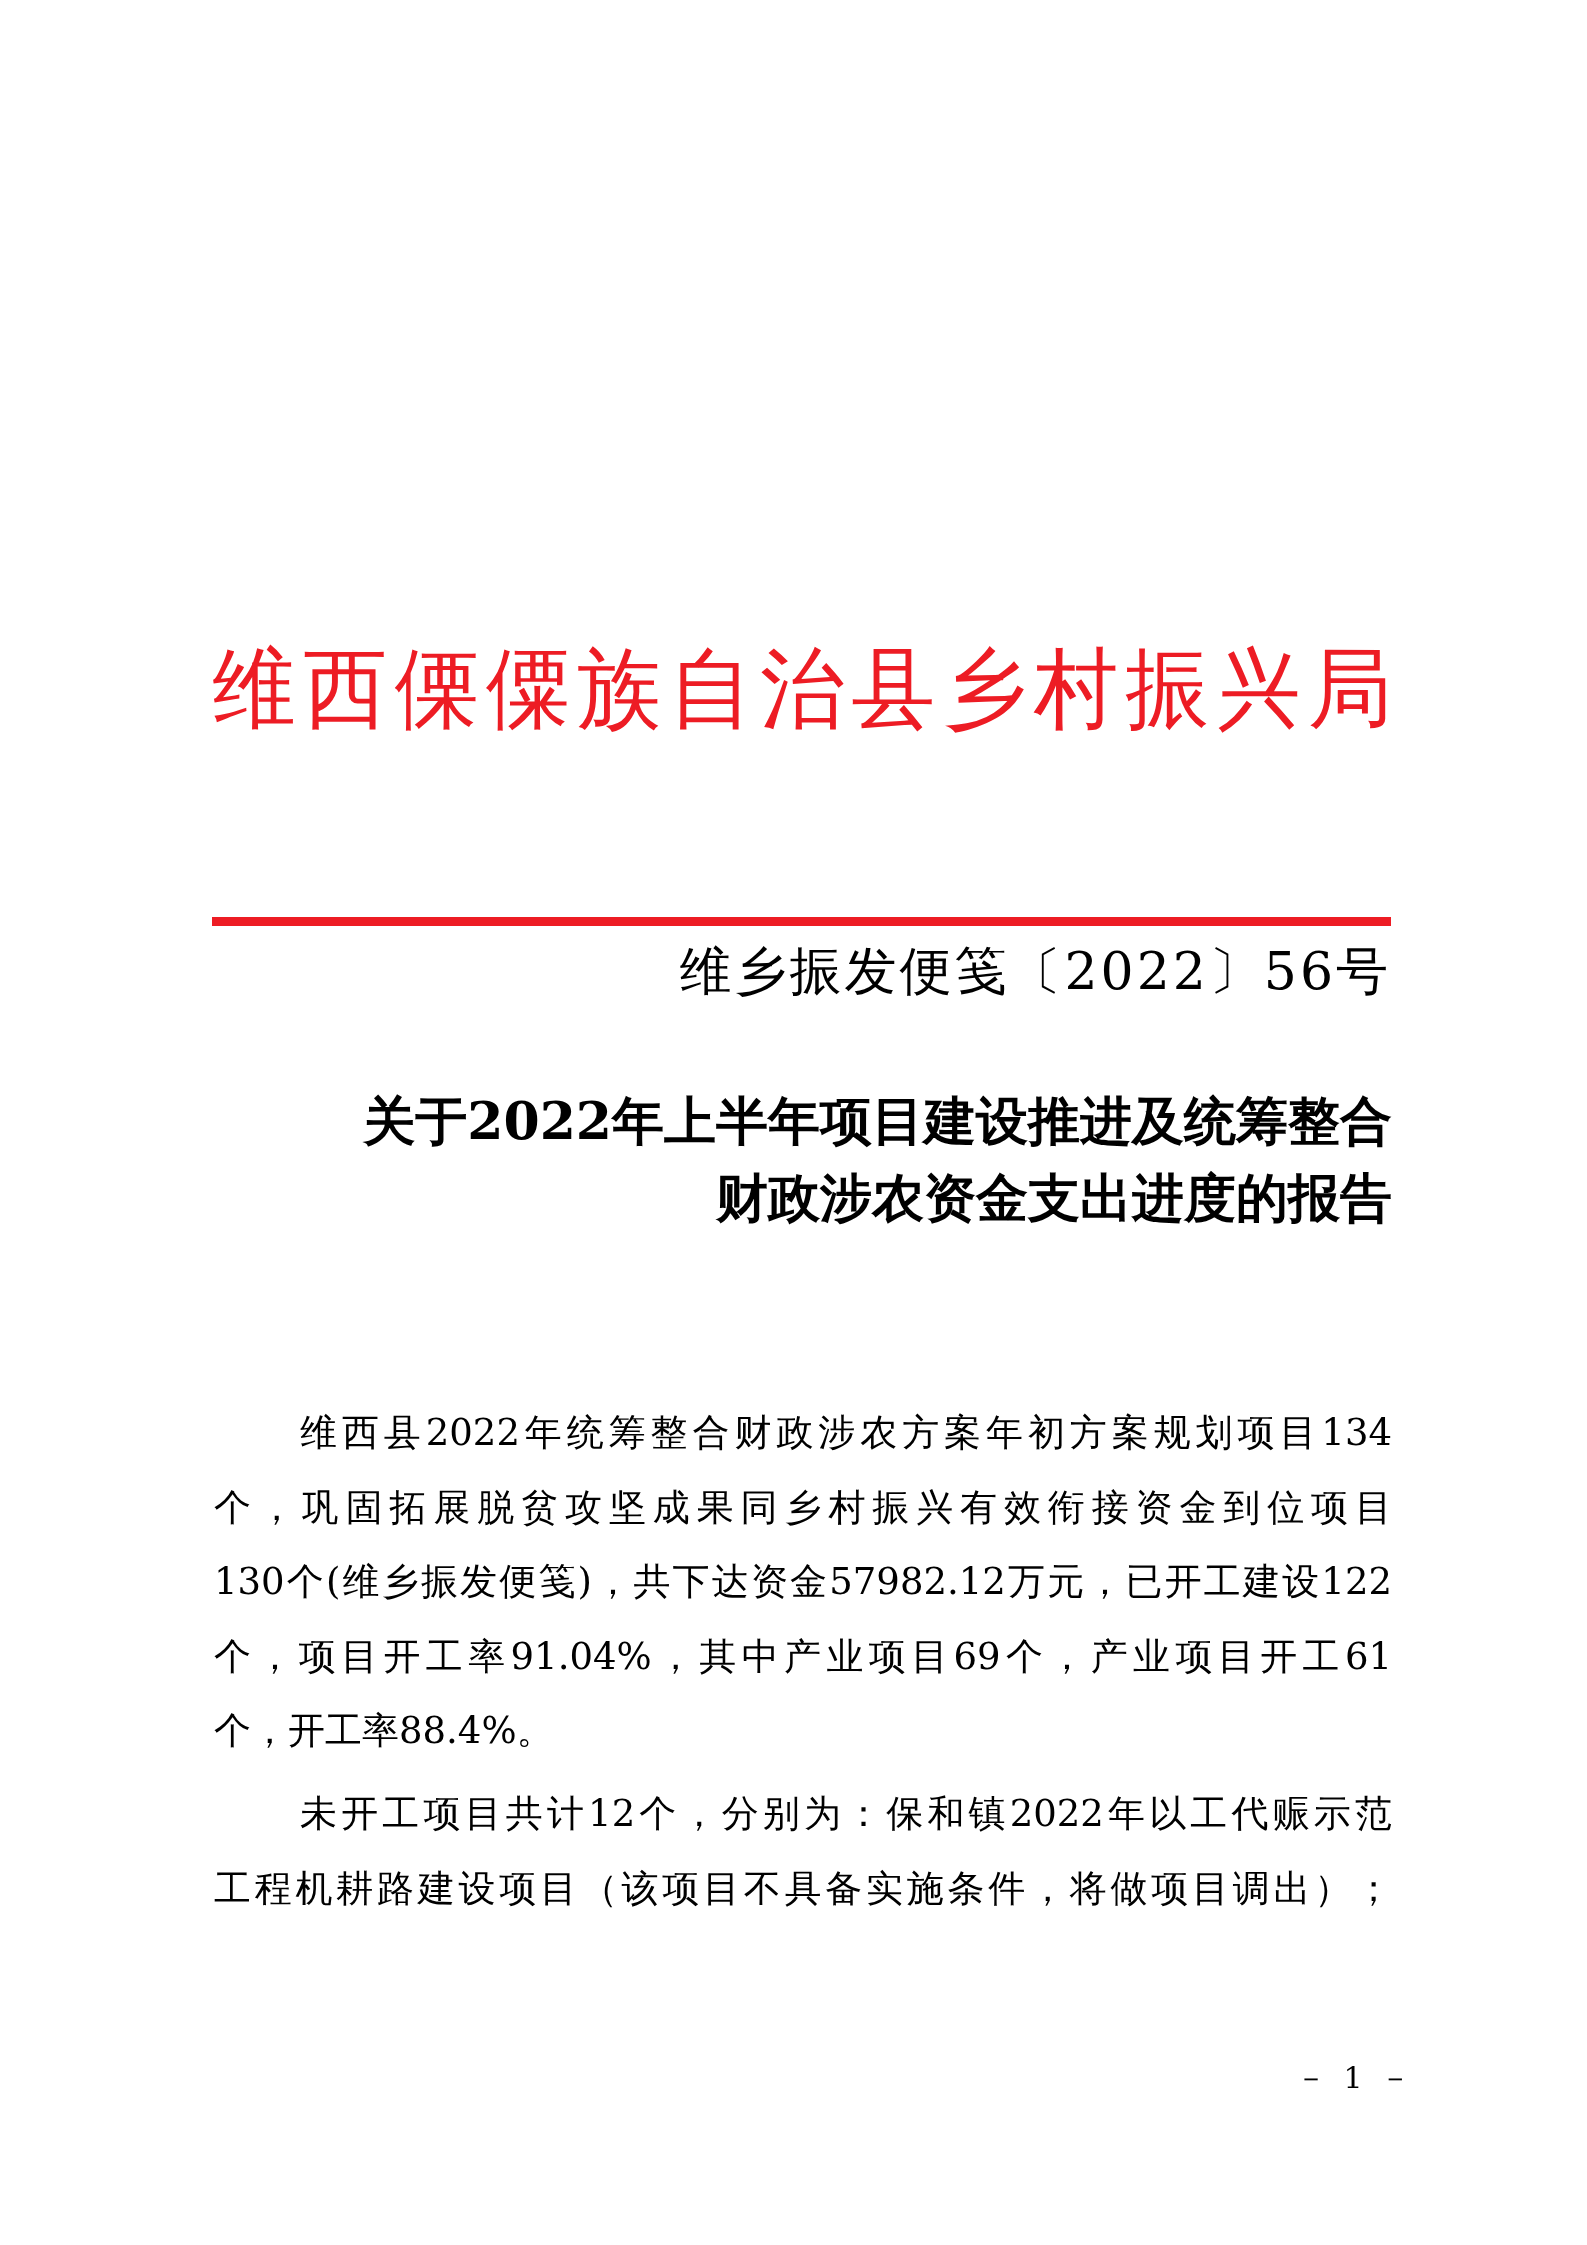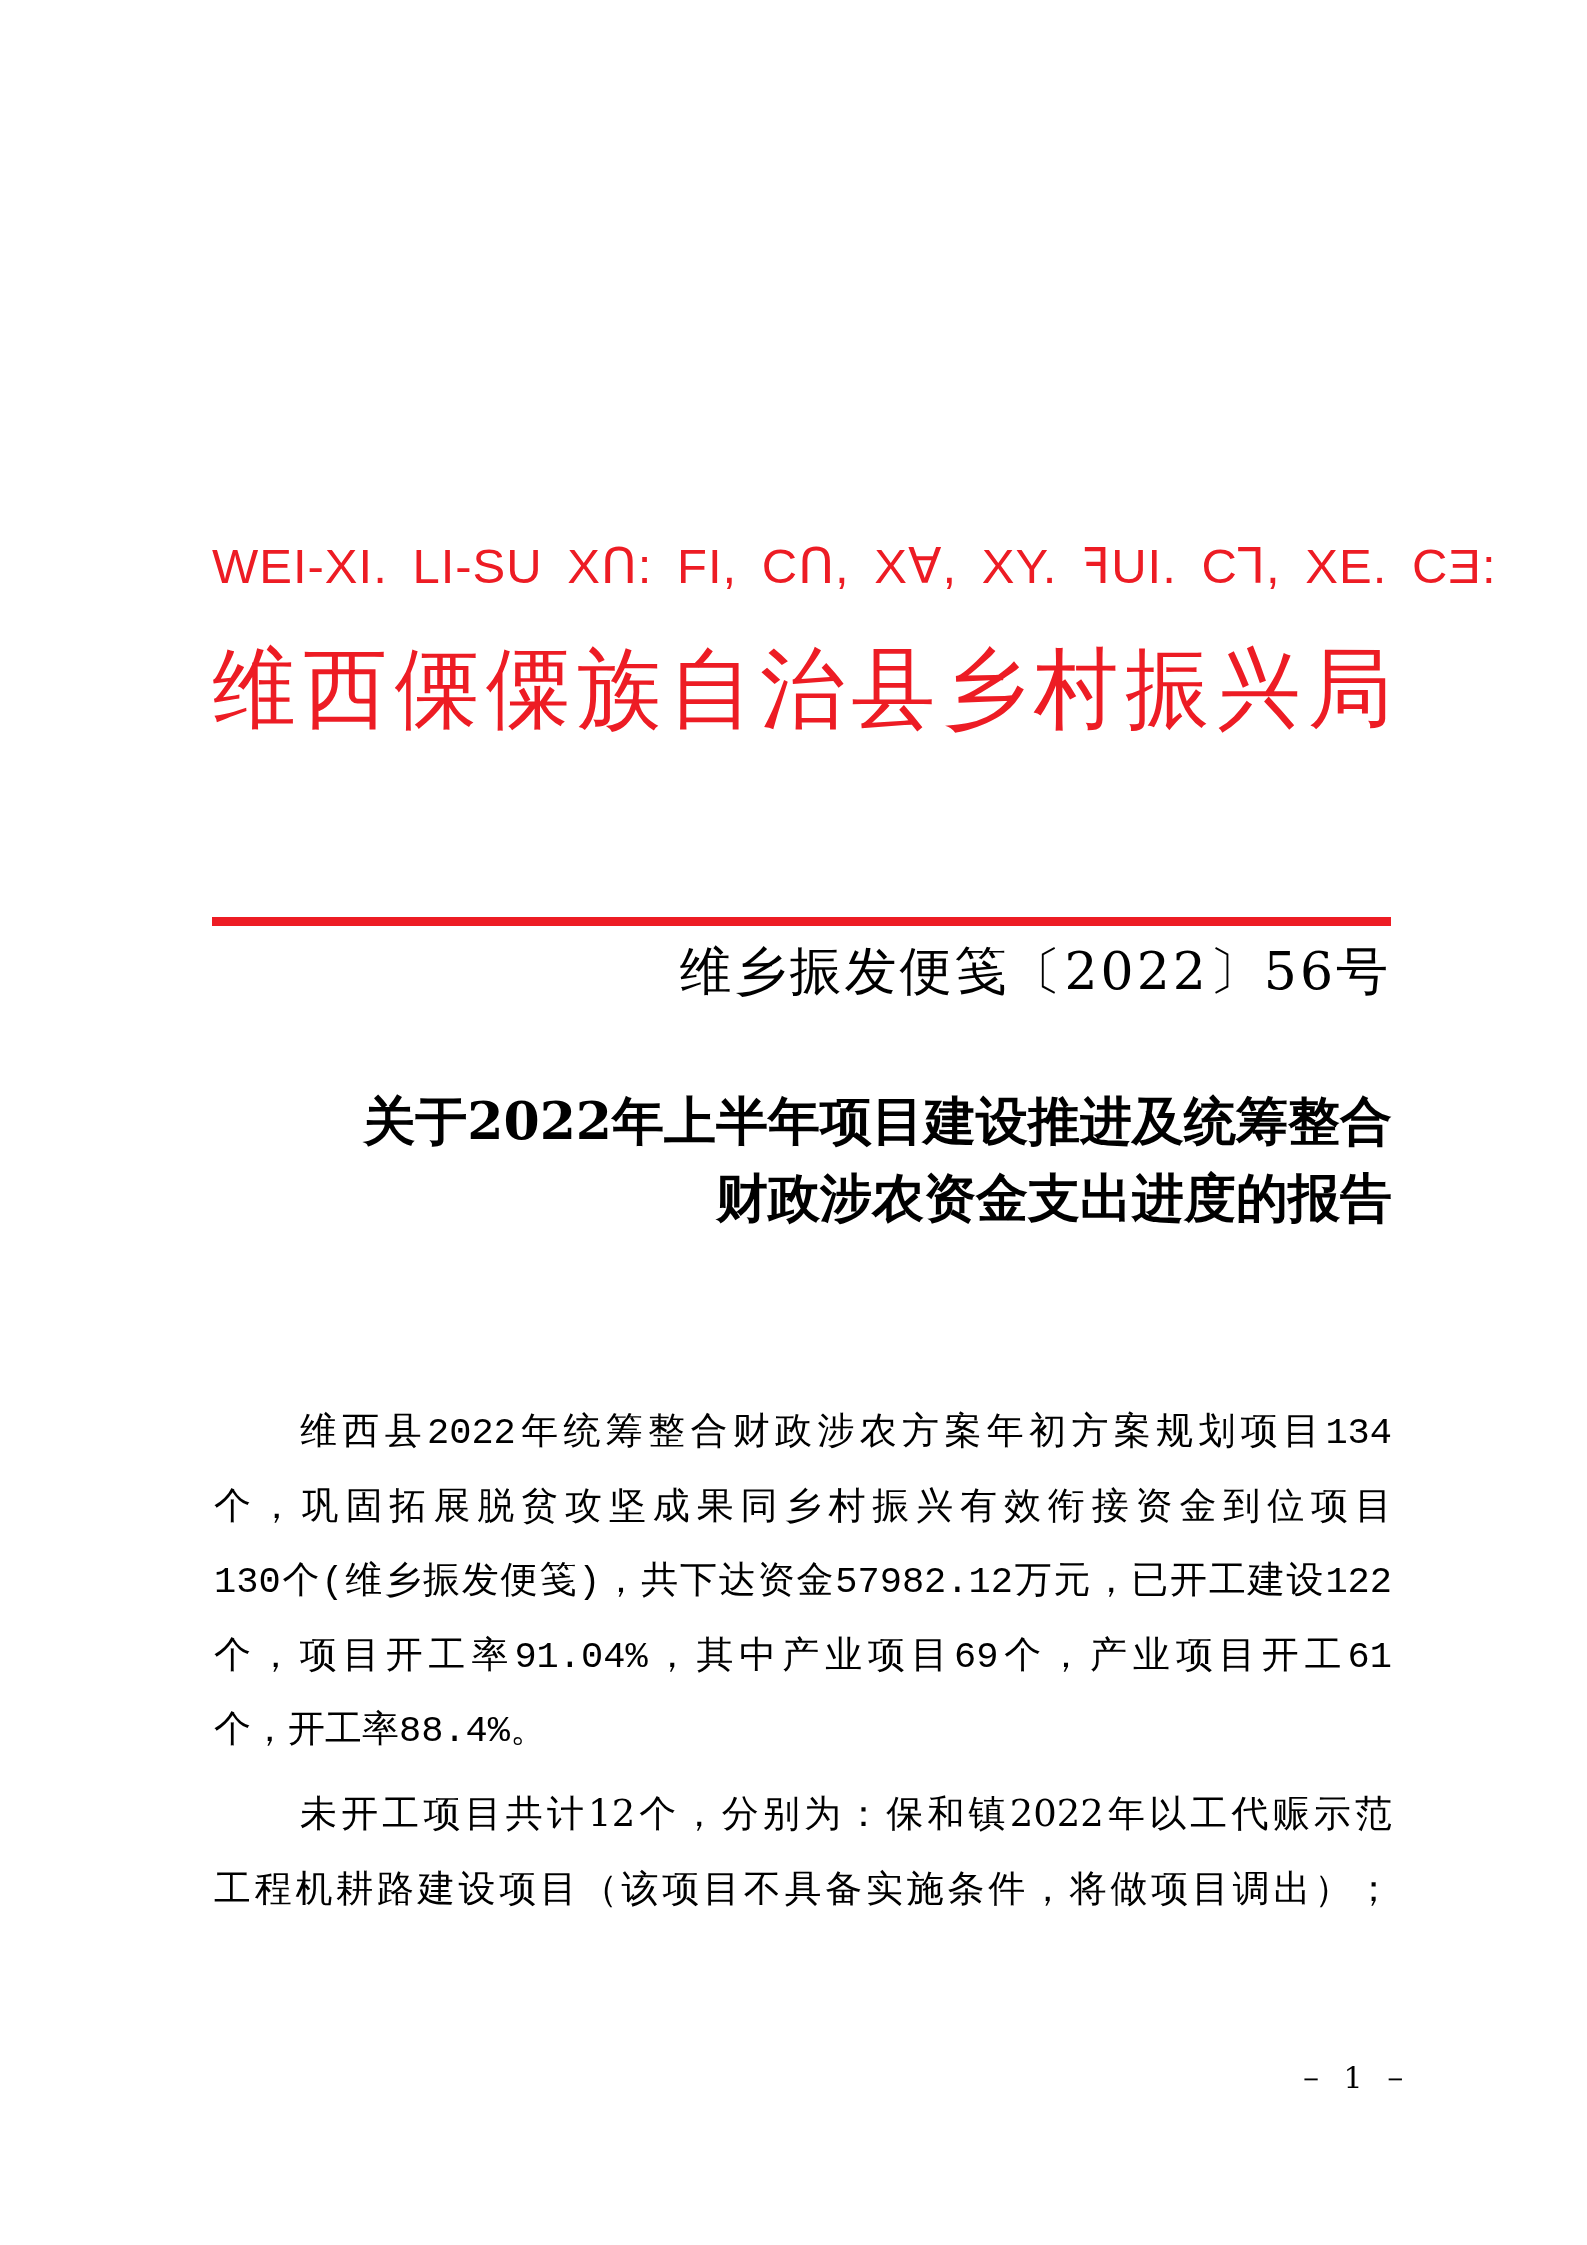--- a/index.html
+++ b/index.html
@@ -113,40 +113,39 @@
       text-align: justify;
       text-align-last: justify;
       height: 74.5px;
     }
     .body-line.indent {
       padding-left: 86px;
     }
     .body-line.last {
       text-align-last: left;
     }
-    .para-1 { top: 1396px; font-family: Liberation Mono, monospace; }
+    .para-1 { top: 1396px; }
     .para-2 { top: 1777px; }
     
     .page-number {
       position: absolute;
       left: 1296px;
       top: 2058px;
       font-family: "DejaVu Serif", "Liberation Serif", serif;
       font-size: 30px;
       line-height: 40px;
       white-space: nowrap;
       word-spacing: 8px;
     }
   </style>
 </head>
 <body>
 
 <div class="page">
 
-  <div class="lisu-name">WEI-XI. LI-SU XՈ: FI, CՈ, X∀, XY. ꟻUI. C⅂, XE. CƎ:</div>
 
   <div class="org-name">维西傈僳族自治县乡村振兴局</div>
 
   <div class="red-rule"></div>
 
   <div class="doc-number">维乡振发便笺〔2022〕56号</div>
 
   <div class="report-title">
     <span>关于2022年上半年项目建设推进及统筹整合</span>
     <span>财政涉农资金支出进度的报告</span>

